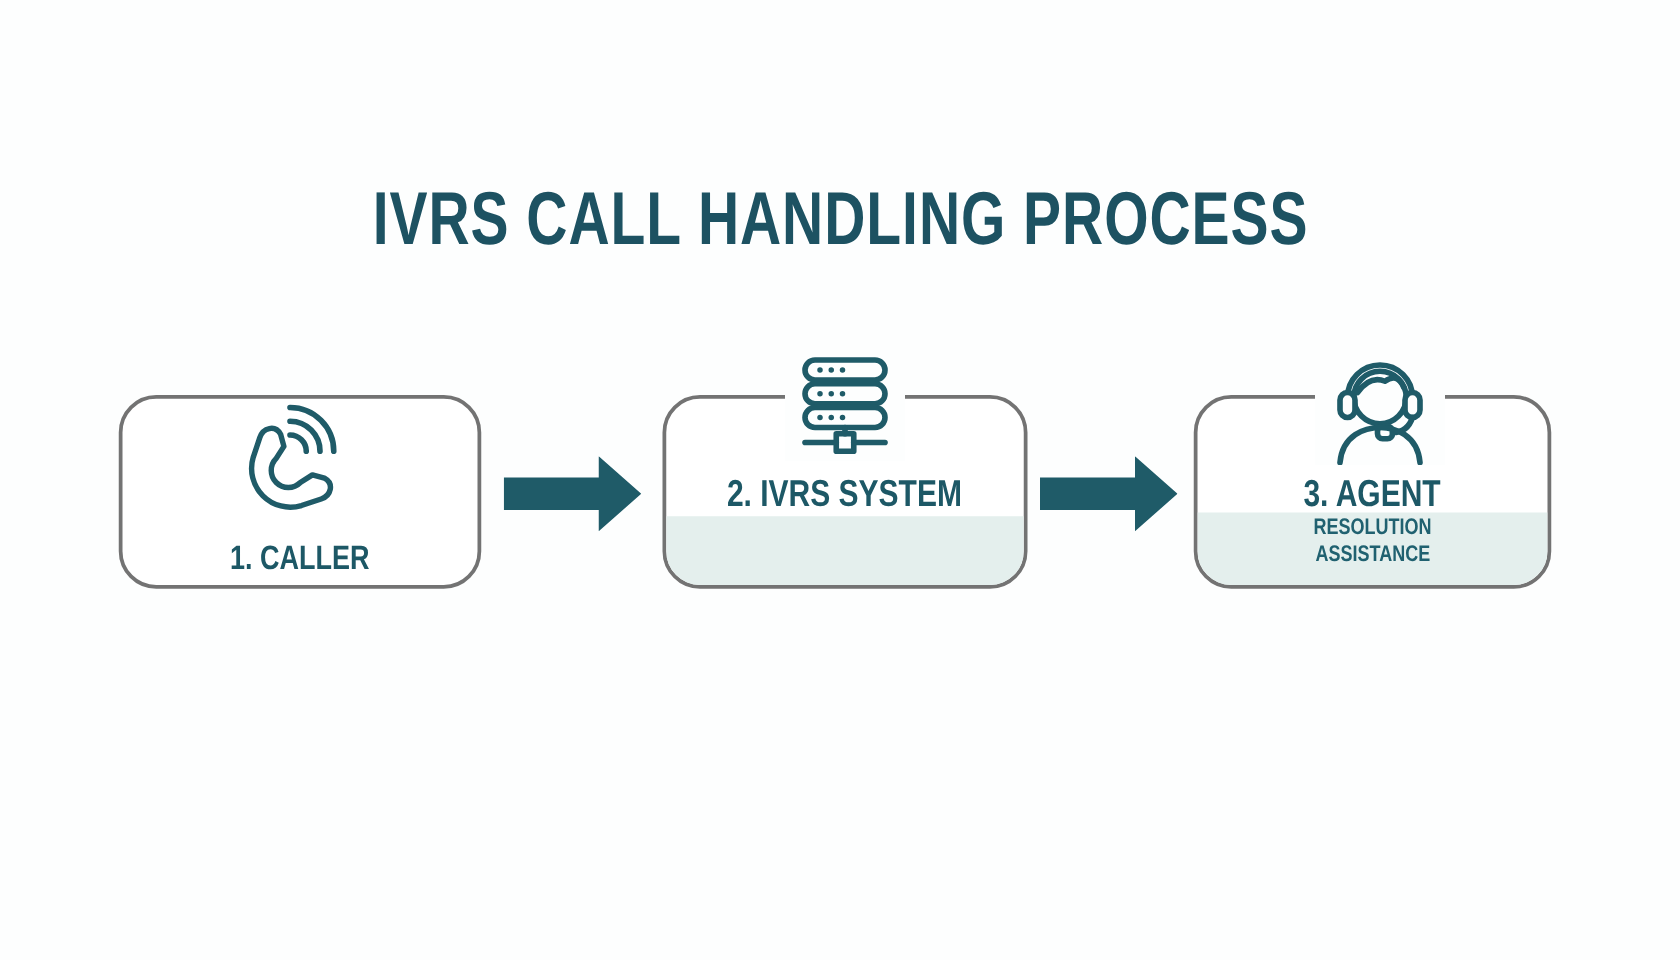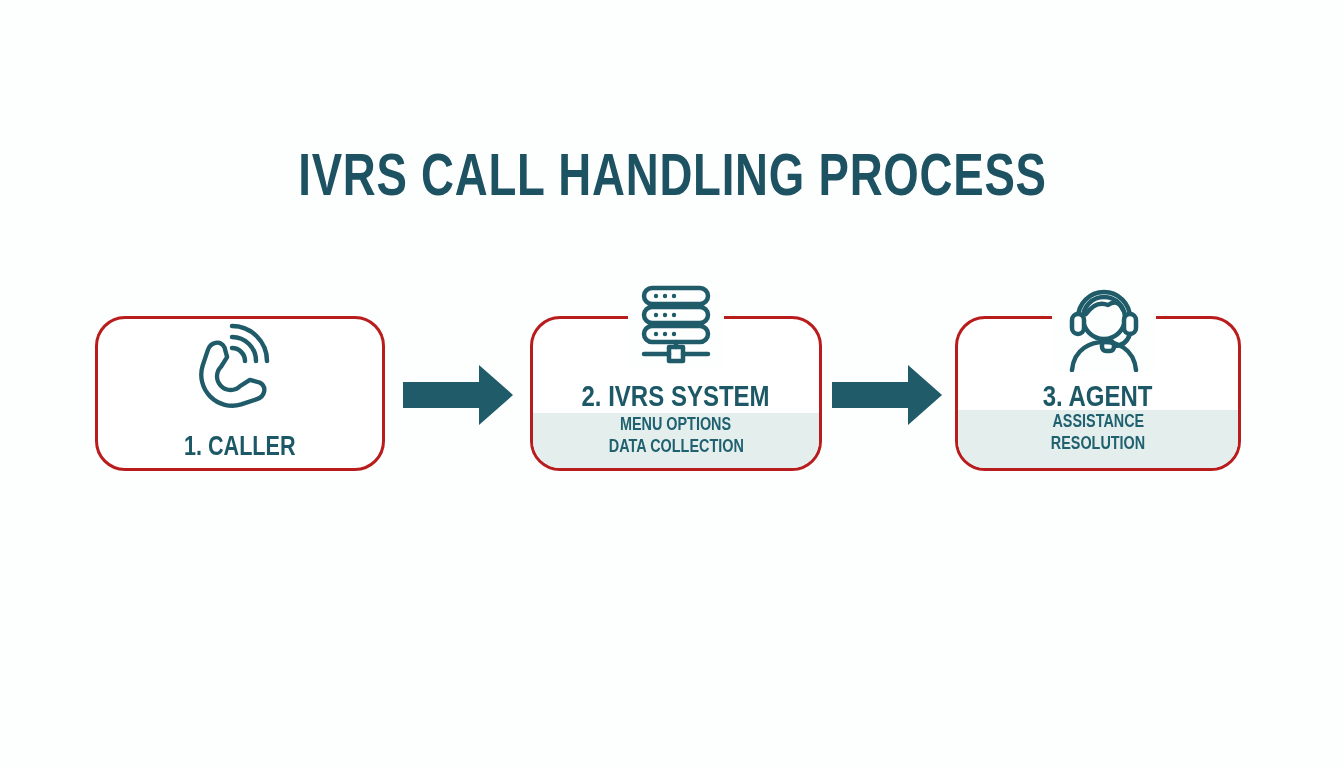--- a/index.html
+++ b/index.html
@@ -26,21 +26,21 @@
   .title > span {
     display: inline-block;
     transform: scaleX(0.76);
     transform-origin: center;
     letter-spacing: 1px;
   }
   .step {
     position: absolute;
     top: 316px;
     height: 155px;
-    border: 3px solid #b91c1c;
+    border: 3px solid #737373;
     border-radius: 30px;
     background: #ffffff;
     overflow: hidden;
   }
   .step--1 { left: 95px;  width: 290px; padding-left: 20px; }
   .step--2 { left: 530px; width: 292px; }
   .step--3 { left: 955px; width: 286px; }
   .band {
     position: absolute;
     left: 0; right: 0; bottom: 0;
@@ -136,24 +136,20 @@
     <svg width="110" height="60" viewBox="0 0 110 60">
       <polygon points="0,17 76,17 76,0 110,30 76,60 76,43 0,43" fill="#1f5b68"></polygon>
     </svg>
   </div>
 
   <div class="step step--2">
     <div class="band"></div>
     <div class="step-label">
       <span>2. IVRS SYSTEM</span>
     </div>
-    <div class="sublabels">
-      <div><span>MENU OPTIONS</span></div>
-      <div><span>DATA COLLECTION</span></div>
-    </div>
   </div>
   <div class="icon-knockout icon-knockout--server">
     <svg width="96" height="86" viewBox="0 0 96 86" fill="none" stroke="#1f5b68" stroke-width="4.5" stroke-linecap="round" stroke-linejoin="round">
       <rect x="16" y="5" width="64" height="16" rx="8"></rect>
       <rect x="16" y="24" width="64" height="16" rx="8"></rect>
       <rect x="16" y="43" width="64" height="16" rx="8"></rect>
       <g fill="#1f5b68" stroke="none">
         <circle cx="28" cy="13" r="2.2"></circle>
           <circle cx="37" cy="13" r="2.2"></circle>
           <circle cx="46" cy="13" r="2.2"></circle>
@@ -176,22 +172,22 @@
       <polygon points="0,17 76,17 76,0 110,30 76,60 76,43 0,43" fill="#1f5b68"></polygon>
     </svg>
   </div>
 
   <div class="step step--3">
     <div class="band"></div>
     <div class="step-label">
       <span>3. AGENT</span>
     </div>
     <div class="sublabels">
+      <div><span>RESOLUTION</span></div>
       <div><span>ASSISTANCE</span></div>
-      <div><span>RESOLUTION</span></div>
     </div>
   </div>
   <div class="icon-knockout icon-knockout--agent">
     <svg width="104" height="92" viewBox="0 0 104 92" fill="none" stroke="#1f5b68" stroke-width="4.5" stroke-linecap="round" stroke-linejoin="round">
       <circle cx="52" cy="38" r="21"></circle>
       <path d="M34 34 Q44 20 56 25 Q66 18 71 30"></path>
       <path d="M26 38 A26 26 0 0 1 78 38"></path>
       <rect x="20" y="34" width="12" height="20" rx="6" fill="#fdfefe"></rect>
       <rect x="72" y="34" width="12" height="20" rx="6" fill="#fdfefe"></rect>
       <path d="M78 54 Q74 66 62 66"></path>

